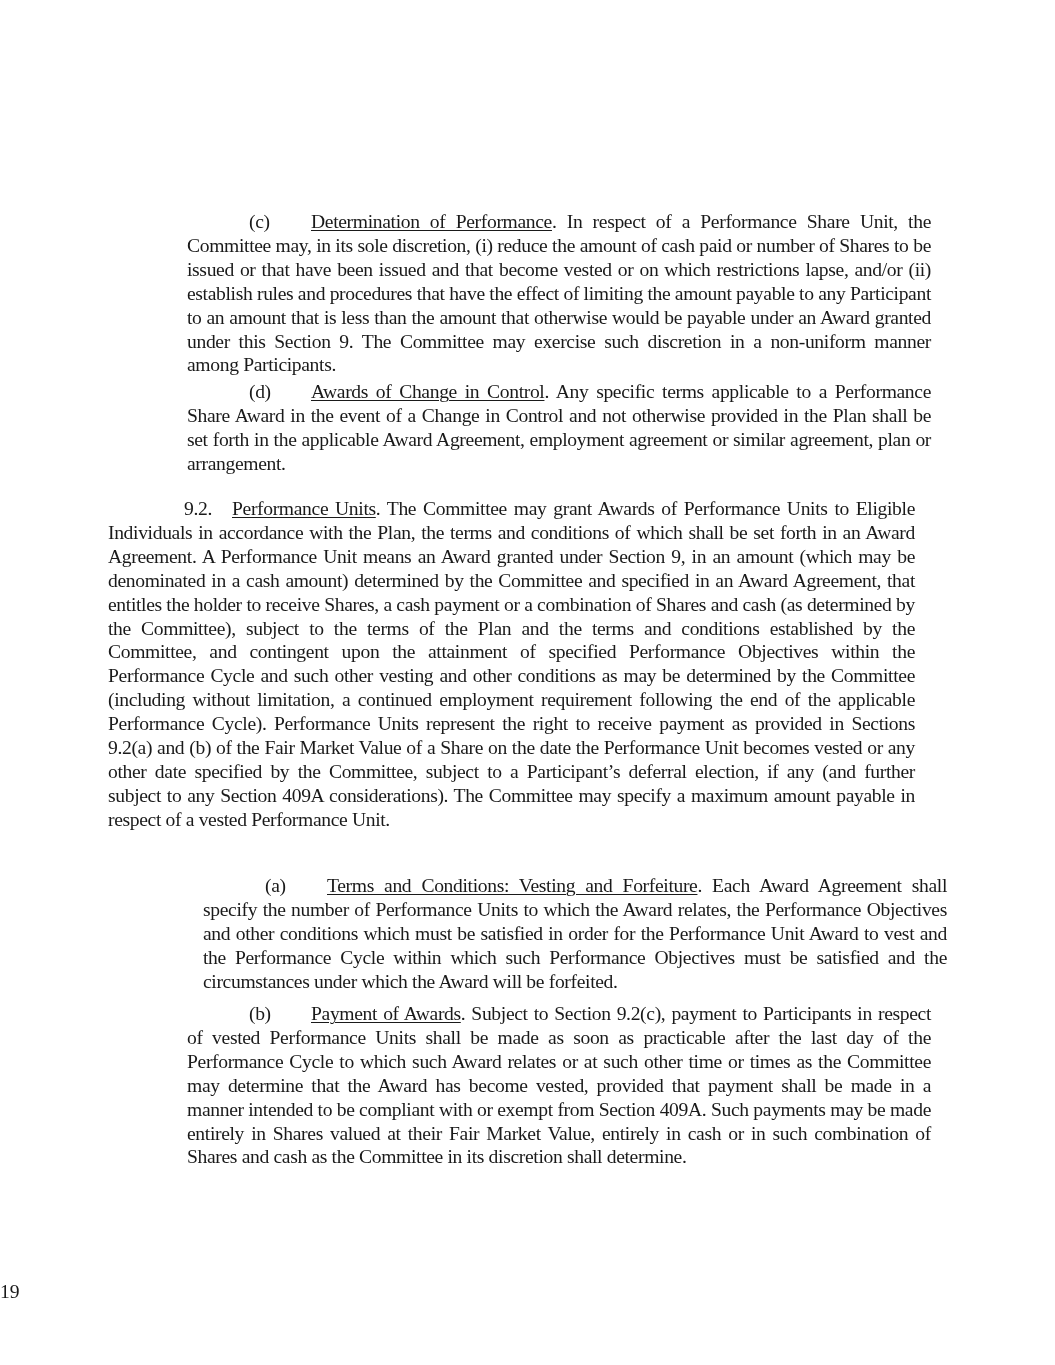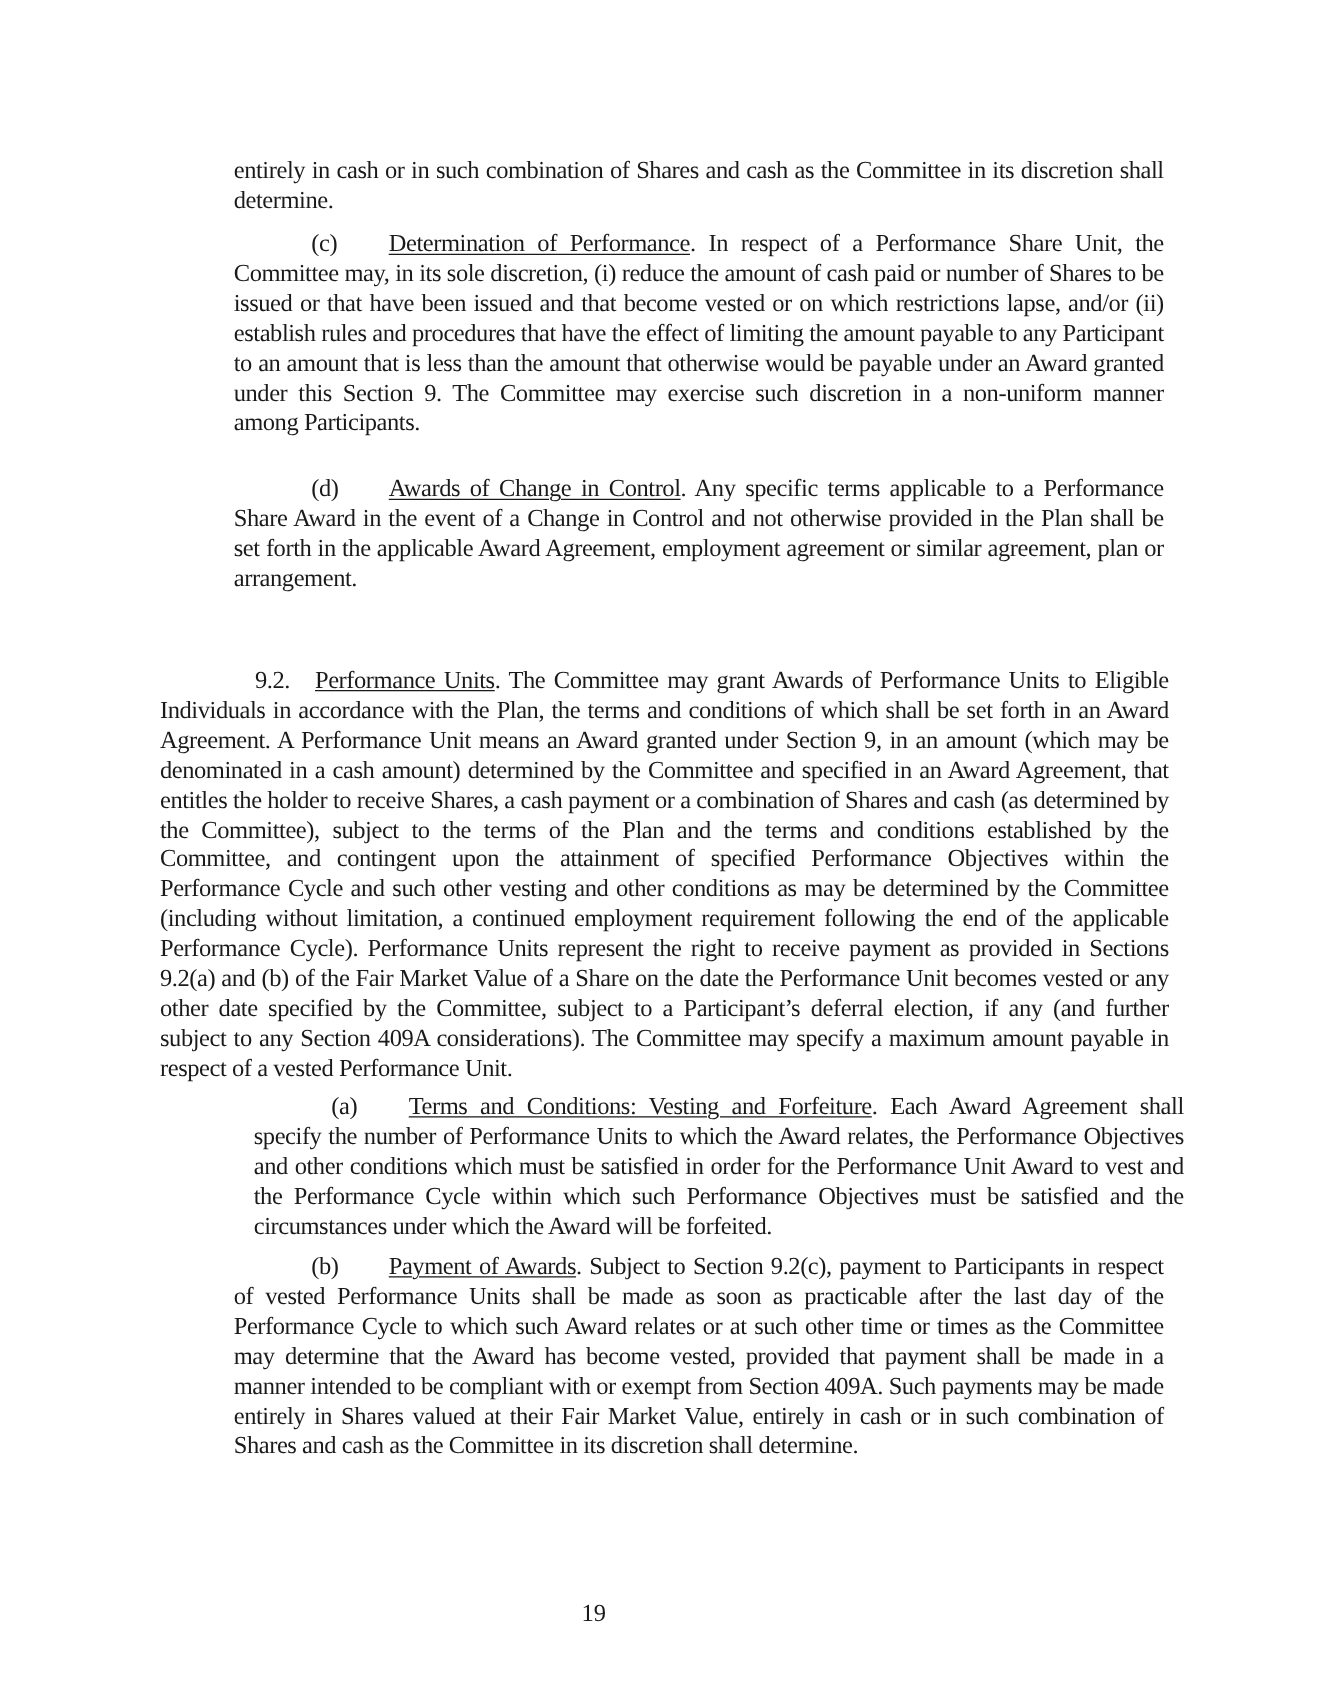--- a/index.html
+++ b/index.html
@@ -28,23 +28,22 @@
       text-align: justify;
       margin: 0;
       letter-spacing: -0.35px;
       word-spacing: 0px;
     }
     .indented-block {
       left: 187px;
       width: 744px;
     }
     .full-block {
-      left: 128px;
+      left: 108px;
       width: 807px;
-      margin-top: 36px;
     }
     .label {
       display: inline-block;
       width: 62px;
     }
     .first-indent {
       display: inline-block;
       width: 62px;
     }
     .first-indent-full {
@@ -58,33 +57,30 @@
     .heading {
       text-decoration: underline;
       text-underline-offset: 2px;
       text-decoration-thickness: 1px;
     }
     .page-number {
       position: absolute;
       top: 1280px;
       left: 0;
       width: 950px;
-      text-align: center;
+      text-align: left;
     }
   </style>
 </head>
 <body>
 
 <div class="page">
 
-  <p class="para indented-block" style="top:125px;">
-    <span>entirely in cash or in such combination of Shares and cash as the Committee in its discretion shall determine.</span>
-  </p>
 
-  <p class="para indented-block" style="top:184px;">
+  <p class="para indented-block" style="top:210px;">
     <span class="first-indent"></span><span class="label">(c)</span><span class="heading">Determination of Performance</span><span>.  In respect of a Performance Share Unit, the Committee may, in its sole discretion, (i) reduce the amount of cash paid or number of Shares to be issued or that have been issued and that become vested or on which restrictions lapse, and/or (ii) establish rules and procedures that have the effect of limiting the amount payable to any Participant to an amount that is less than the amount that otherwise would be payable under an Award granted under this Section 9.  The Committee may exercise such discretion in a non-uniform manner among Participants.</span>
   </p>
 
   <p class="para indented-block" style="top:380px;">
     <span class="first-indent"></span><span class="label">(d)</span><span class="heading">Awards of Change in Control</span><span>.  Any specific terms applicable to a Performance Share Award in the event of a Change in Control and not otherwise provided in the Plan shall be set forth in the applicable Award Agreement, employment agreement or similar agreement, plan or arrangement.</span>
   </p>
 
   <p class="para full-block" style="top:497px;">
     <span class="first-indent-full"></span><span class="label-full">9.2.</span><span class="heading">Performance Units</span><span>.  The Committee may grant Awards of Performance Units to Eligible Individuals in accordance with the Plan, the terms and conditions of which shall be set forth in an Award Agreement.   A Performance Unit means an Award granted under Section 9, in an amount (which may be denominated in a cash amount) determined by the Committee and specified in an Award Agreement, that entitles the holder to receive Shares, a cash payment or a combination of Shares and cash (as determined by the Committee), subject to the terms of the Plan and the terms and conditions established by the Committee, and contingent upon the attainment of specified Performance Objectives within the Performance Cycle and such other vesting and other conditions as may be determined by the Committee (including without limitation, a continued employment requirement following the end of the applicable Performance Cycle). Performance Units represent the right to receive payment as provided in Sections 9.2(a) and (b) of the Fair Market Value of a Share on the date the Performance Unit becomes vested or any other date specified by the Committee, subject to a Participant’s deferral election, if any (and further subject to any Section 409A considerations).  The Committee may specify a maximum amount payable in respect of a vested Performance Unit.</span>
   </p>

